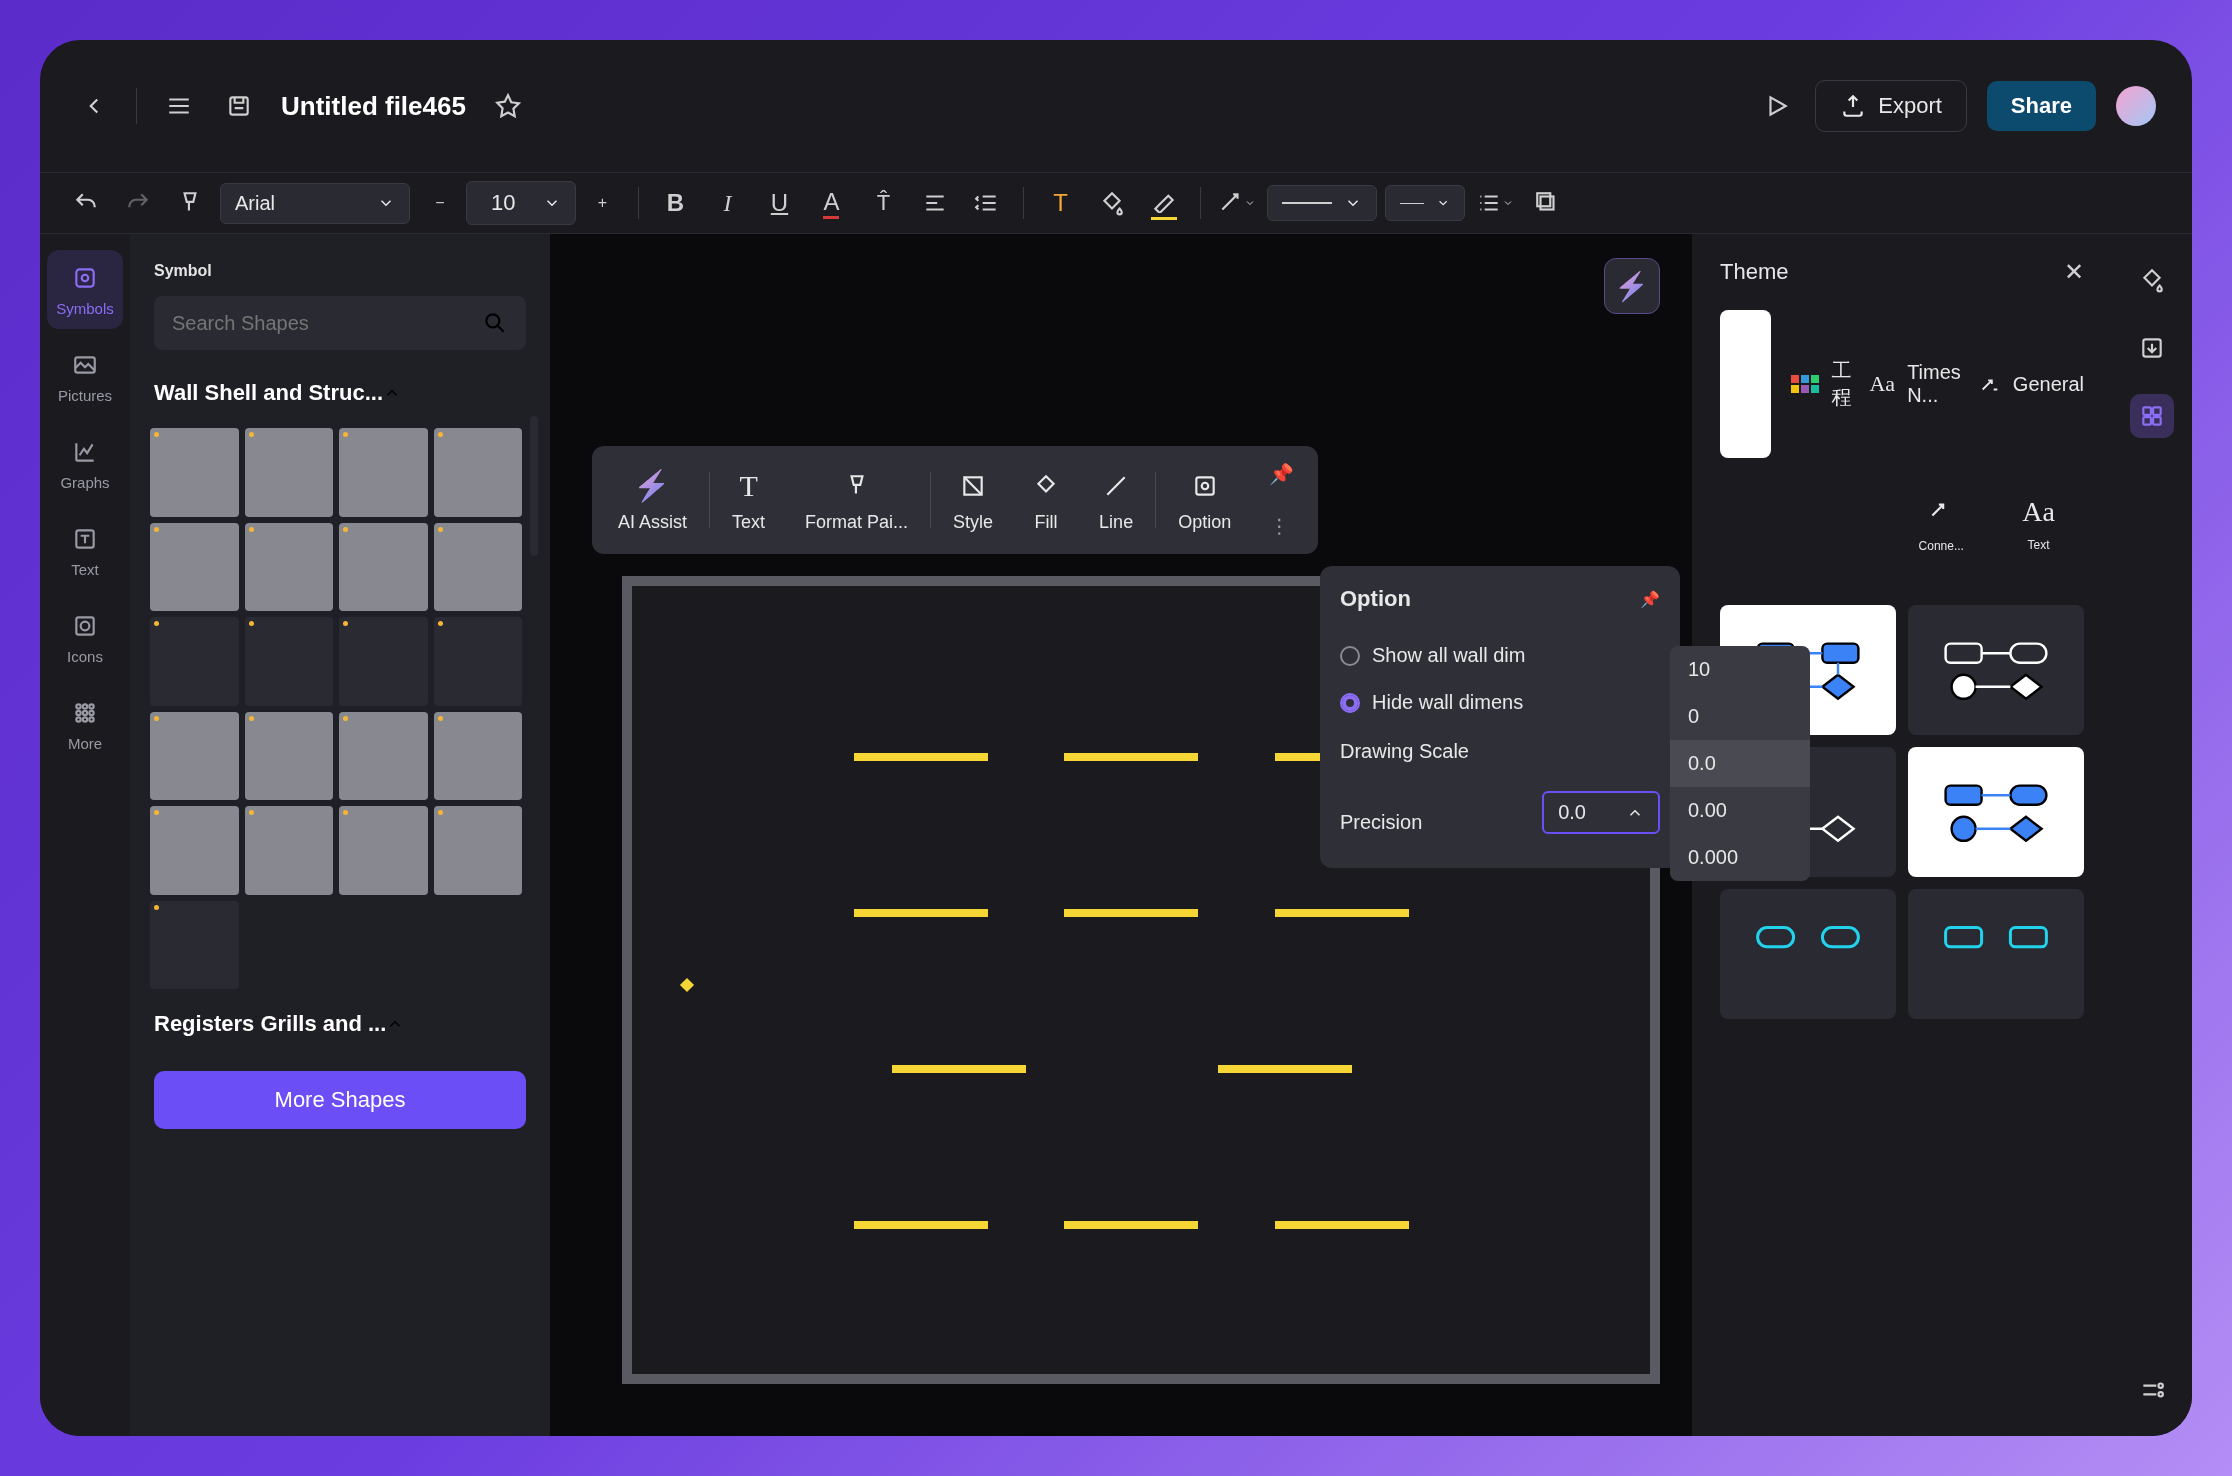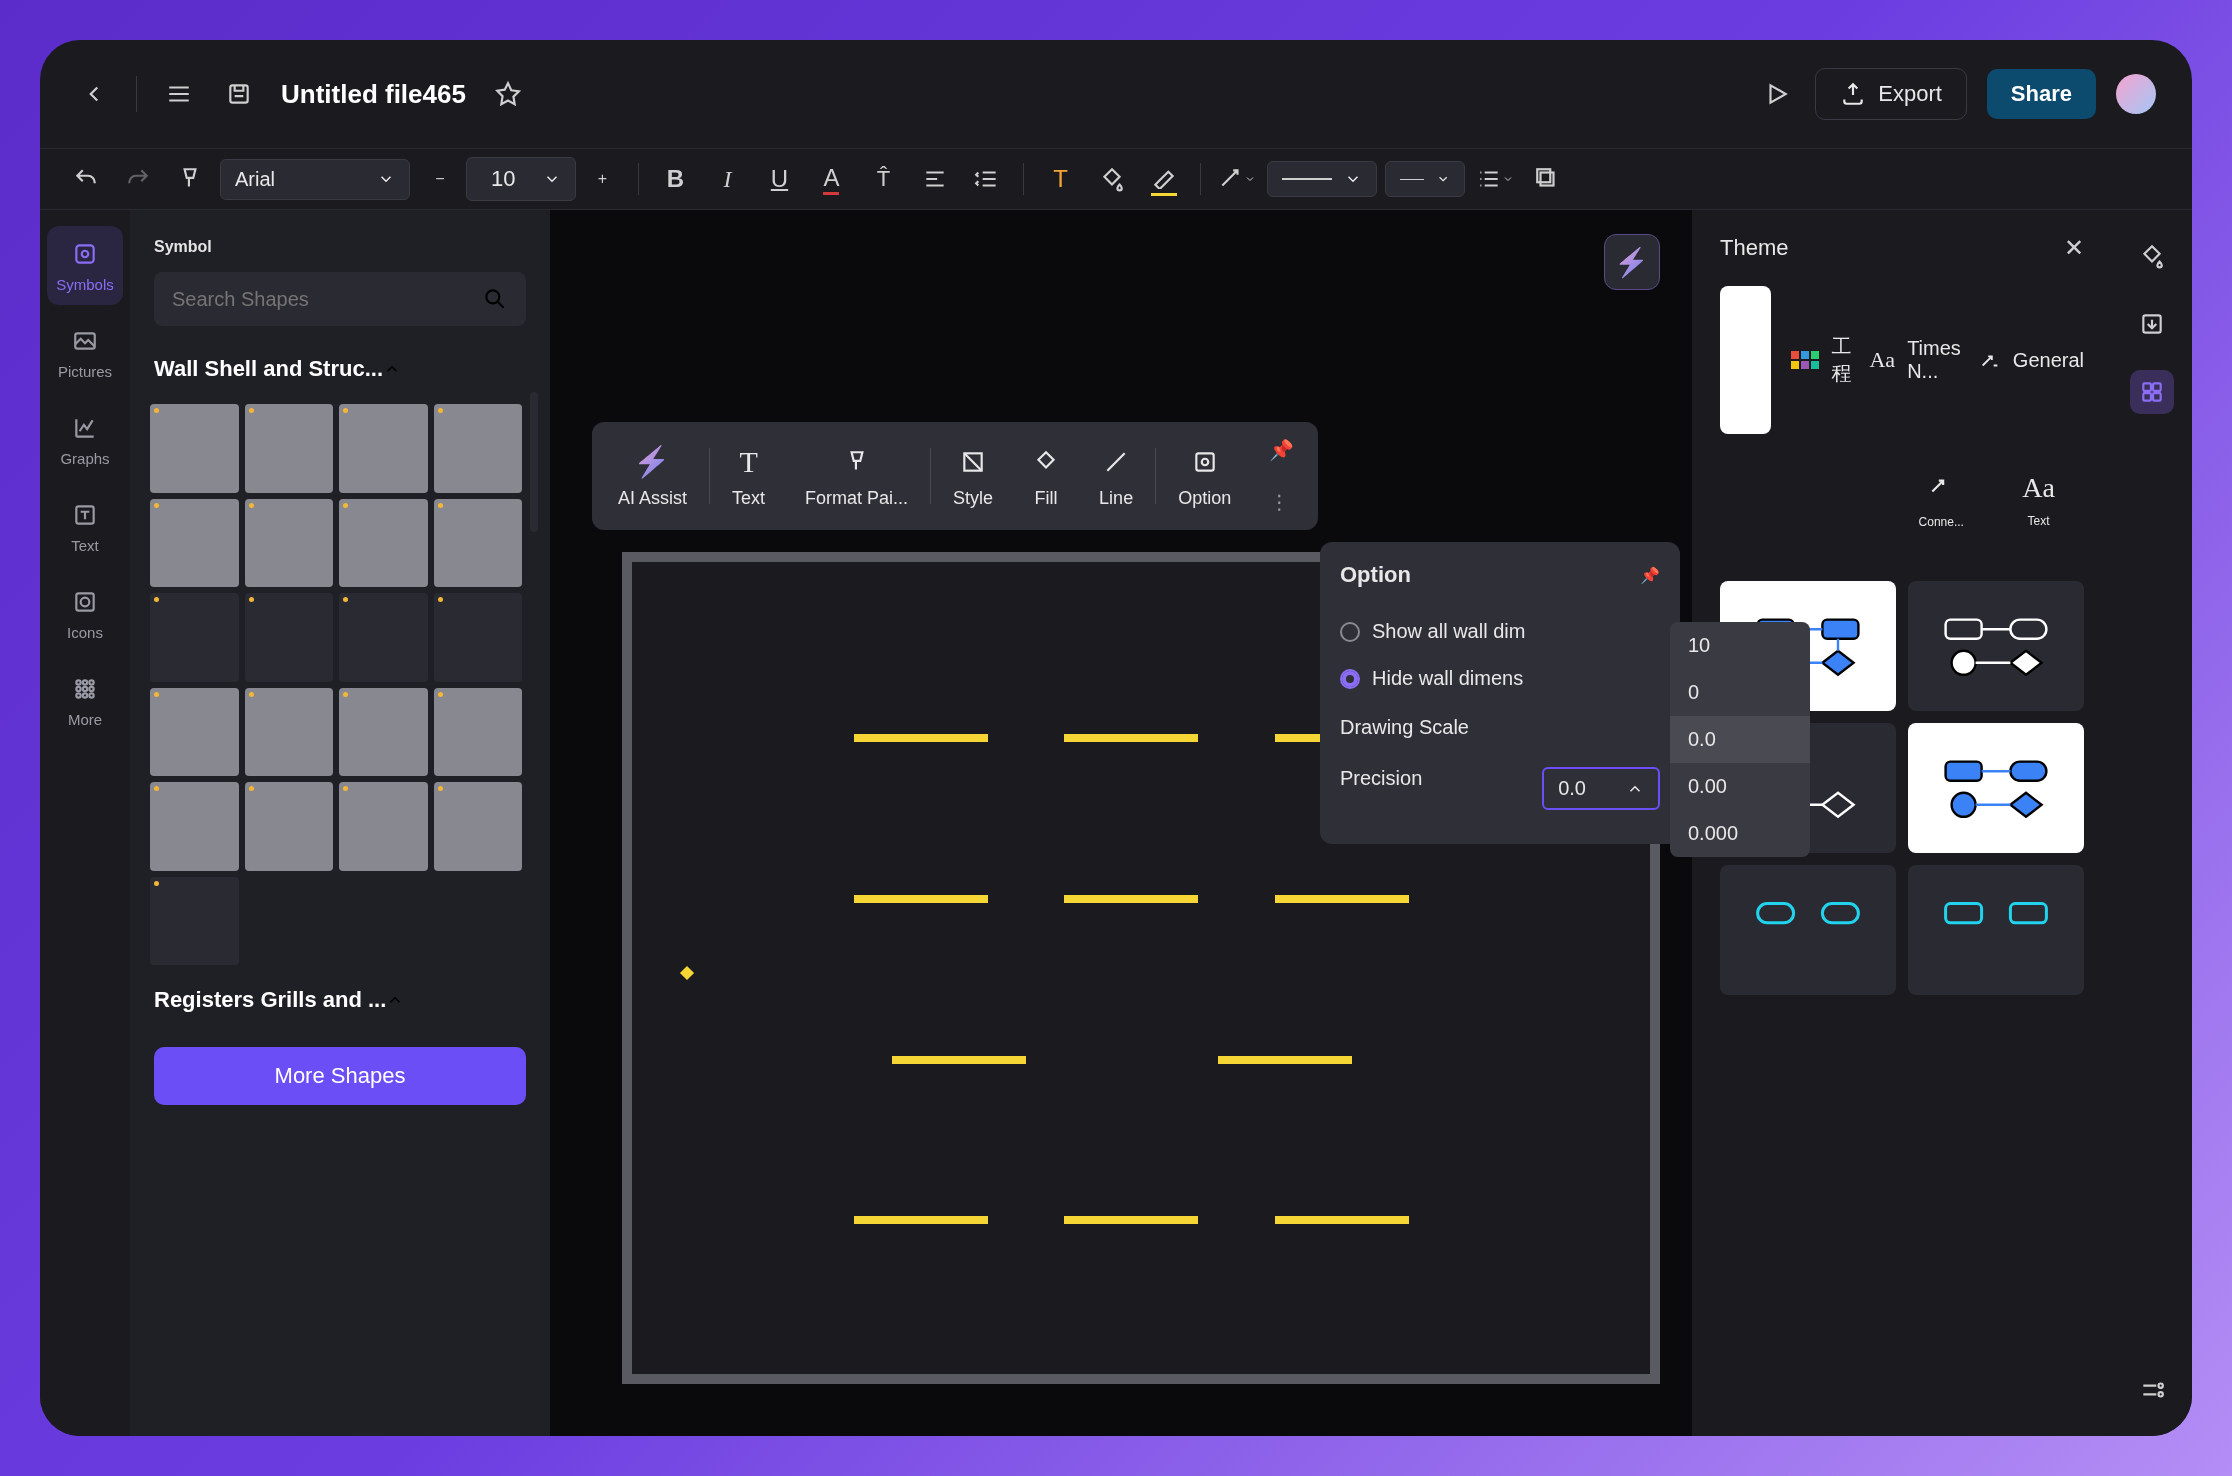--- a/index.html
+++ b/index.html
@@ -1,18 +1,18 @@
 <!DOCTYPE html>
 <html><head>
 <meta charset="utf-8">
 <style>
 *{margin:0;padding:0;box-sizing:border-box;font-family:-apple-system,Arial,sans-serif}
 body{background:linear-gradient(135deg,#5b2cc9 0%,#6b3ce0 50%,#b48ef5 100%);width:2232px;height:1476px;padding:40px;overflow:hidden}
 .app{background:#1a1a1f;border-radius:40px;width:100%;height:100%;display:flex;flex-direction:column;overflow:hidden}
-.titlebar{display:flex;align-items:center;padding:28px 36px;gap:24px;color:#e8e8e8}
+.titlebar{display:flex;align-items:center;padding:40px 36px;gap:24px;color:#e8e8e8}
 .tb-left{display:flex;align-items:center;gap:24px;flex:1}
 .tb-div{width:1px;height:36px;background:#3a3a42}
 .icon-btn{width:36px;height:36px;display:flex;align-items:center;justify-content:center;cursor:pointer;color:#cfcfcf}
 .title{font-size:26px;font-weight:600;color:#fff}
 .tb-right{display:flex;align-items:center;gap:20px}
 .btn{padding:12px 24px;border-radius:10px;font-size:22px;color:#e8e8e8;display:flex;align-items:center;gap:12px;cursor:pointer}
 .btn-outline{border:1px solid #3a3a42}
 .btn-primary{background:#0c4a6e;color:#fff;font-weight:700}
 .avatar{width:40px;height:40px;border-radius:50%;background:linear-gradient(135deg,#f5a3d0,#a3c7f5)}
 .toolbar{display:flex;align-items:center;padding:8px 24px;gap:8px;border-top:1px solid #2a2a32;border-bottom:1px solid #2a2a32}
@@ -54,21 +54,21 @@
 .pin-icon{color:#9a9aa5;cursor:pointer;padding:8px;font-size:20px}
 .floorplan{position:absolute;top:330px;left:60px;right:20px;bottom:40px;background:#1a1a1f;border:10px solid #5a5a62;display:flex;align-items:center;justify-content:center}
 .fp-inner{width:94%;height:90%;position:relative}
 .fp-line{position:absolute;background:#f5d635;height:8px}
 .popup{position:absolute;top:320px;right:0;width:360px;background:#2f2f38;border-radius:12px;padding:20px;color:#e8e8e8;z-index:10}
 .popup-h{display:flex;justify-content:space-between;align-items:center;margin-bottom:20px}
 .popup-title{font-size:22px;font-weight:600}
 .radio-row{display:flex;align-items:center;gap:12px;padding:12px 0;cursor:pointer;font-size:20px}
 .radio{width:20px;height:20px;border:2px solid #8a8a92;border-radius:50%}
 .radio.checked{border-color:#8b6ef5;box-shadow:inset 0 0 0 4px #8b6ef5}
-.field-row{display:flex;justify-content:space-between;align-items:flex-start;padding:14px 0;font-size:20px}
+.field-row{display:flex;justify-content:space-between;align-items:flex-end;padding:14px 0;font-size:20px}
 .prec-sel{background:transparent;border:2px solid #6b4ef5;border-radius:6px;padding:8px 14px;color:#e8e8e8;display:flex;align-items:center;gap:40px;cursor:pointer}
 .dropdown{position:absolute;top:400px;right:-120px;width:140px;background:#3a3a42;border-radius:8px;z-index:11}
 .dd-item{padding:12px 18px;color:#e8e8e8;font-size:20px;cursor:pointer}
 .dd-item.sel{background:#4a4a52}
 .theme-panel{width:420px;background:#1a1a1f;display:flex;flex-direction:column;padding:16px}
 .theme-h{display:flex;justify-content:space-between;align-items:center;padding:8px 12px 16px}
 .theme-title{font-size:22px;color:#e8e8e8}
 .theme-row{display:flex;gap:20px;padding:8px 12px}
 .theme-prev{width:155px;height:148px;background:#fff;border-radius:8px}
 .theme-info{display:flex;flex-direction:row;gap:18px;color:#e8e8e8;font-size:20px;flex:1}

